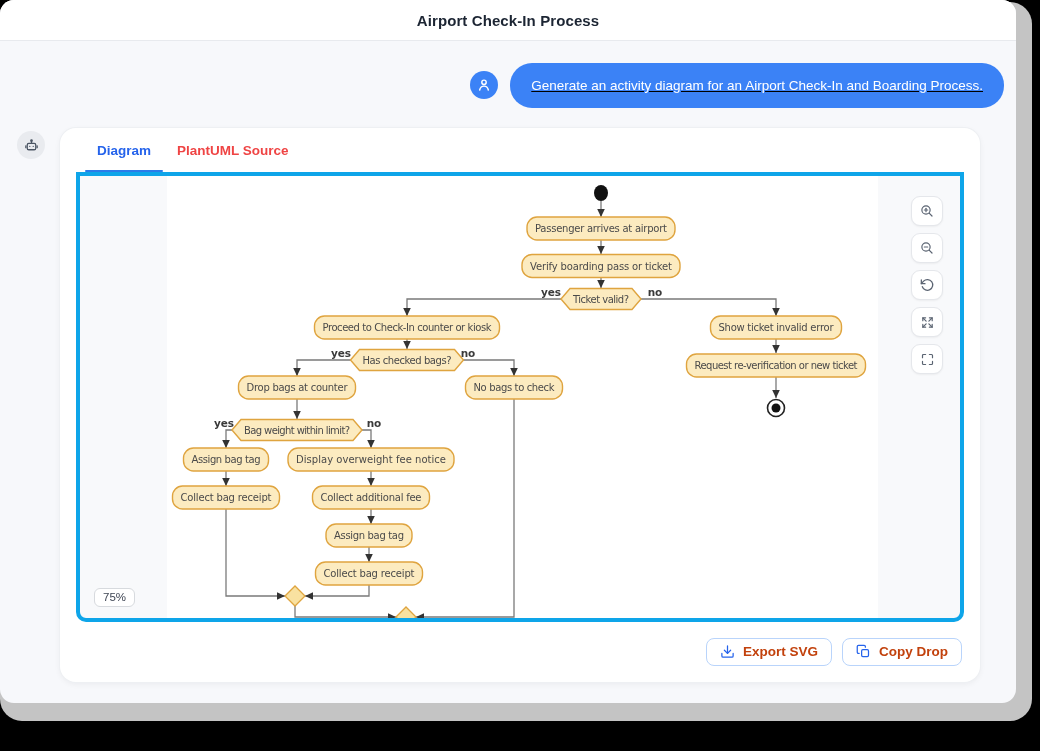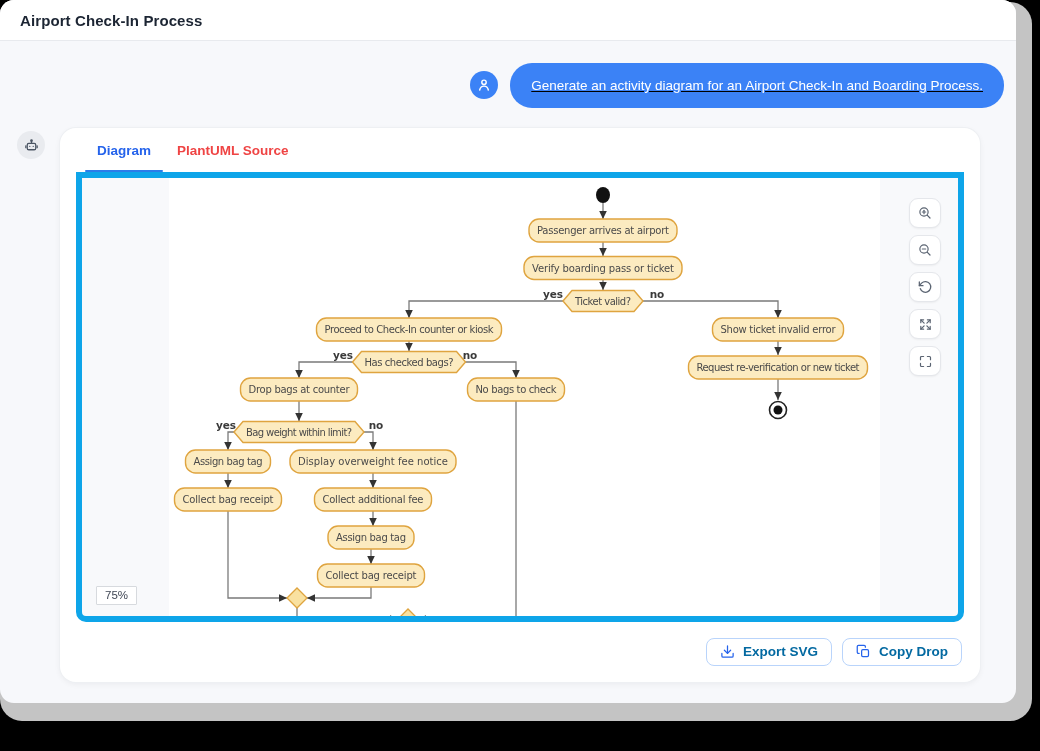--- a/index.html
+++ b/index.html
@@ -1,47 +1,47 @@
 <!DOCTYPE html>
 <html><head>
 <meta charset="utf-8">
 <style>
   * { margin:0; padding:0; box-sizing:border-box; }
   html,body { width:1040px; height:751px; background:#000; font-family:"Liberation Sans", sans-serif; overflow:hidden; }
   .window { position:absolute; left:0; top:0; width:1016px; height:703px; background:#f7f8fb;
             border-radius:14px; box-shadow:8px 10px 0 8px #c4c4c4; overflow:hidden; }
   .titlebar { height:41px; background:#fff; border-bottom:1px solid #e8eaee; display:flex; align-items:center;
-              padding:0 20px; }
+              padding:0 29px;justify-content:center; }
   .titlebar h1 { font-size:15px; font-weight:bold; color:#1c2533; letter-spacing:.1px; }
   .chat-row { display:flex; justify-content:flex-end; align-items:flex-start; gap:12px; margin:22px 12px 0 0;text-decoration:underline; }
   .user-avatar { width:28px; height:28px; border-radius:50%; background:#3b82f6; margin-top:8px;
                  display:flex; align-items:center; justify-content:center; flex:0 0 auto; }
   .bubble { background:#3b82f6; color:#fff; font-size:13.5px; line-height:17px; padding:14px 21px;
             border-radius:22px; max-width:520px; }
   .card { position:relative; margin:20px 36px 0 60px; width:920px; height:554px; background:#fff;
           border-radius:16px; box-shadow:0 0 0 1px #eef0f3, 0 2px 6px rgba(16,24,40,.06);text-align:right; }
   .bot-avatar { position:absolute; left:17px; top:131px; width:28px; height:28px; border-radius:50%;
                 background:#e9ebef; display:flex; align-items:center; justify-content:center; }
   .tabbar { display:flex; height:44px; padding-left:24px; align-items:stretch; }
   .tab { padding:0 13px; display:flex; align-items:center; font-size:13.5px; font-weight:600;
          color:#ef4444; position:relative; cursor:pointer; }
   .tab.active { color:#2563eb; }
   .tab.active::after { content:''; position:absolute; left:1px; right:1px; bottom:0; height:2.5px;
                        background:#2b7de9; border-radius:2px; z-index:2; }
   .panel { position:relative; margin:0 16px; height:450px; background:#f8f9fb;
-           border:6px solid #0ea5e9; border-radius:0 0 10px 10px; overflow:hidden; cursor:grab; }
+           border:4px solid #0ea5e9; border-radius:0 0 10px 10px; overflow:hidden; cursor:grab; }
   .panel svg.diagram { position:absolute; left:0; top:0; font-family:"DejaVu Sans", sans-serif; }
   .zoombar { position:absolute; top:20px; right:17px; display:flex; flex-direction:column; gap:7px; z-index:5; }
   .zbtn { width:32px; height:30px; background:#fff; border:1px solid #e5e7eb; border-radius:9px;
           display:flex; align-items:center; justify-content:center; color:#5b6472;
           box-shadow:0 1px 2px rgba(0,0,0,.05); cursor:pointer; }
   .zoom-badge { position:absolute; left:14px; bottom:11px; background:#fff; border:1px solid #d7dade;
-                border-radius:1px; padding:2px 8px 3px; font-size:11.5px; color:#3f4654; z-index:5; }
+                border-radius:6px; padding:2px 8px 3px; font-size:11.5px; color:#3f4654; z-index:5; }
   .footer { display:flex; justify-content:flex-end; gap:10px; padding:16px 18px 0 0; }
-  .fbtn { display:flex; align-items:center; gap:8px; background:#fff; border:1px solid #b9d4fb; color:#0369a1;
+  .fbtn { display:flex; align-items:center; gap:8px; background:#fff; border:1px solid #b9d4fb; color:#c2410c;
           border-radius:8px; padding:5px 13px 6px; font-size:13.5px; font-weight:600; cursor:pointer; }
   .ic { display:block; }
 </style>
 </head>
 <body>
 
 <div class="window">
 
   <div class="titlebar">
     <h1>Airport Check-In Process</h1>

